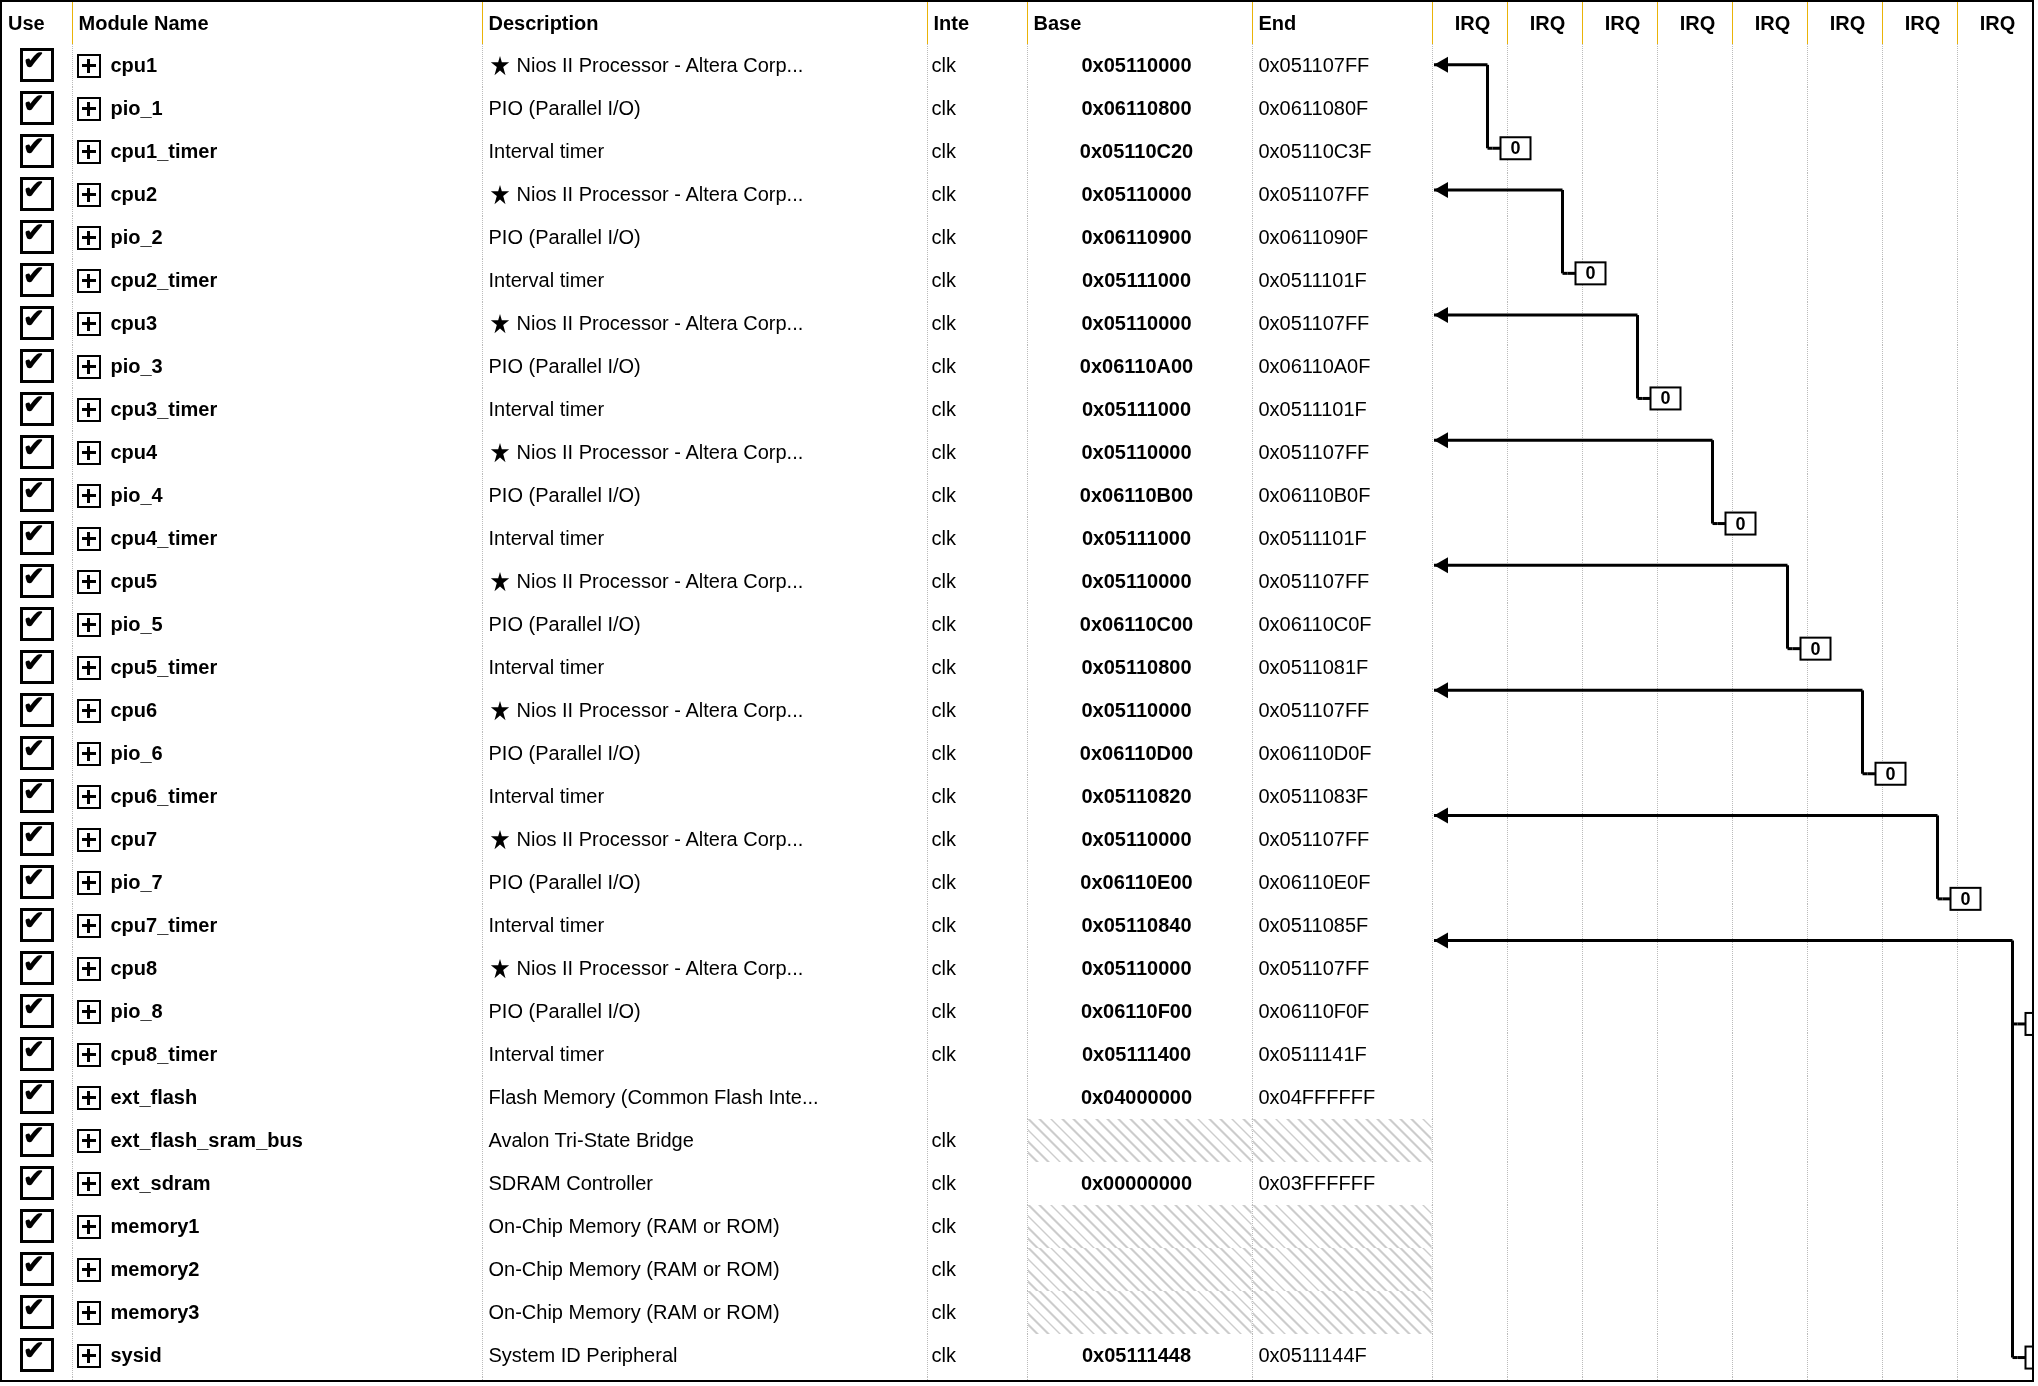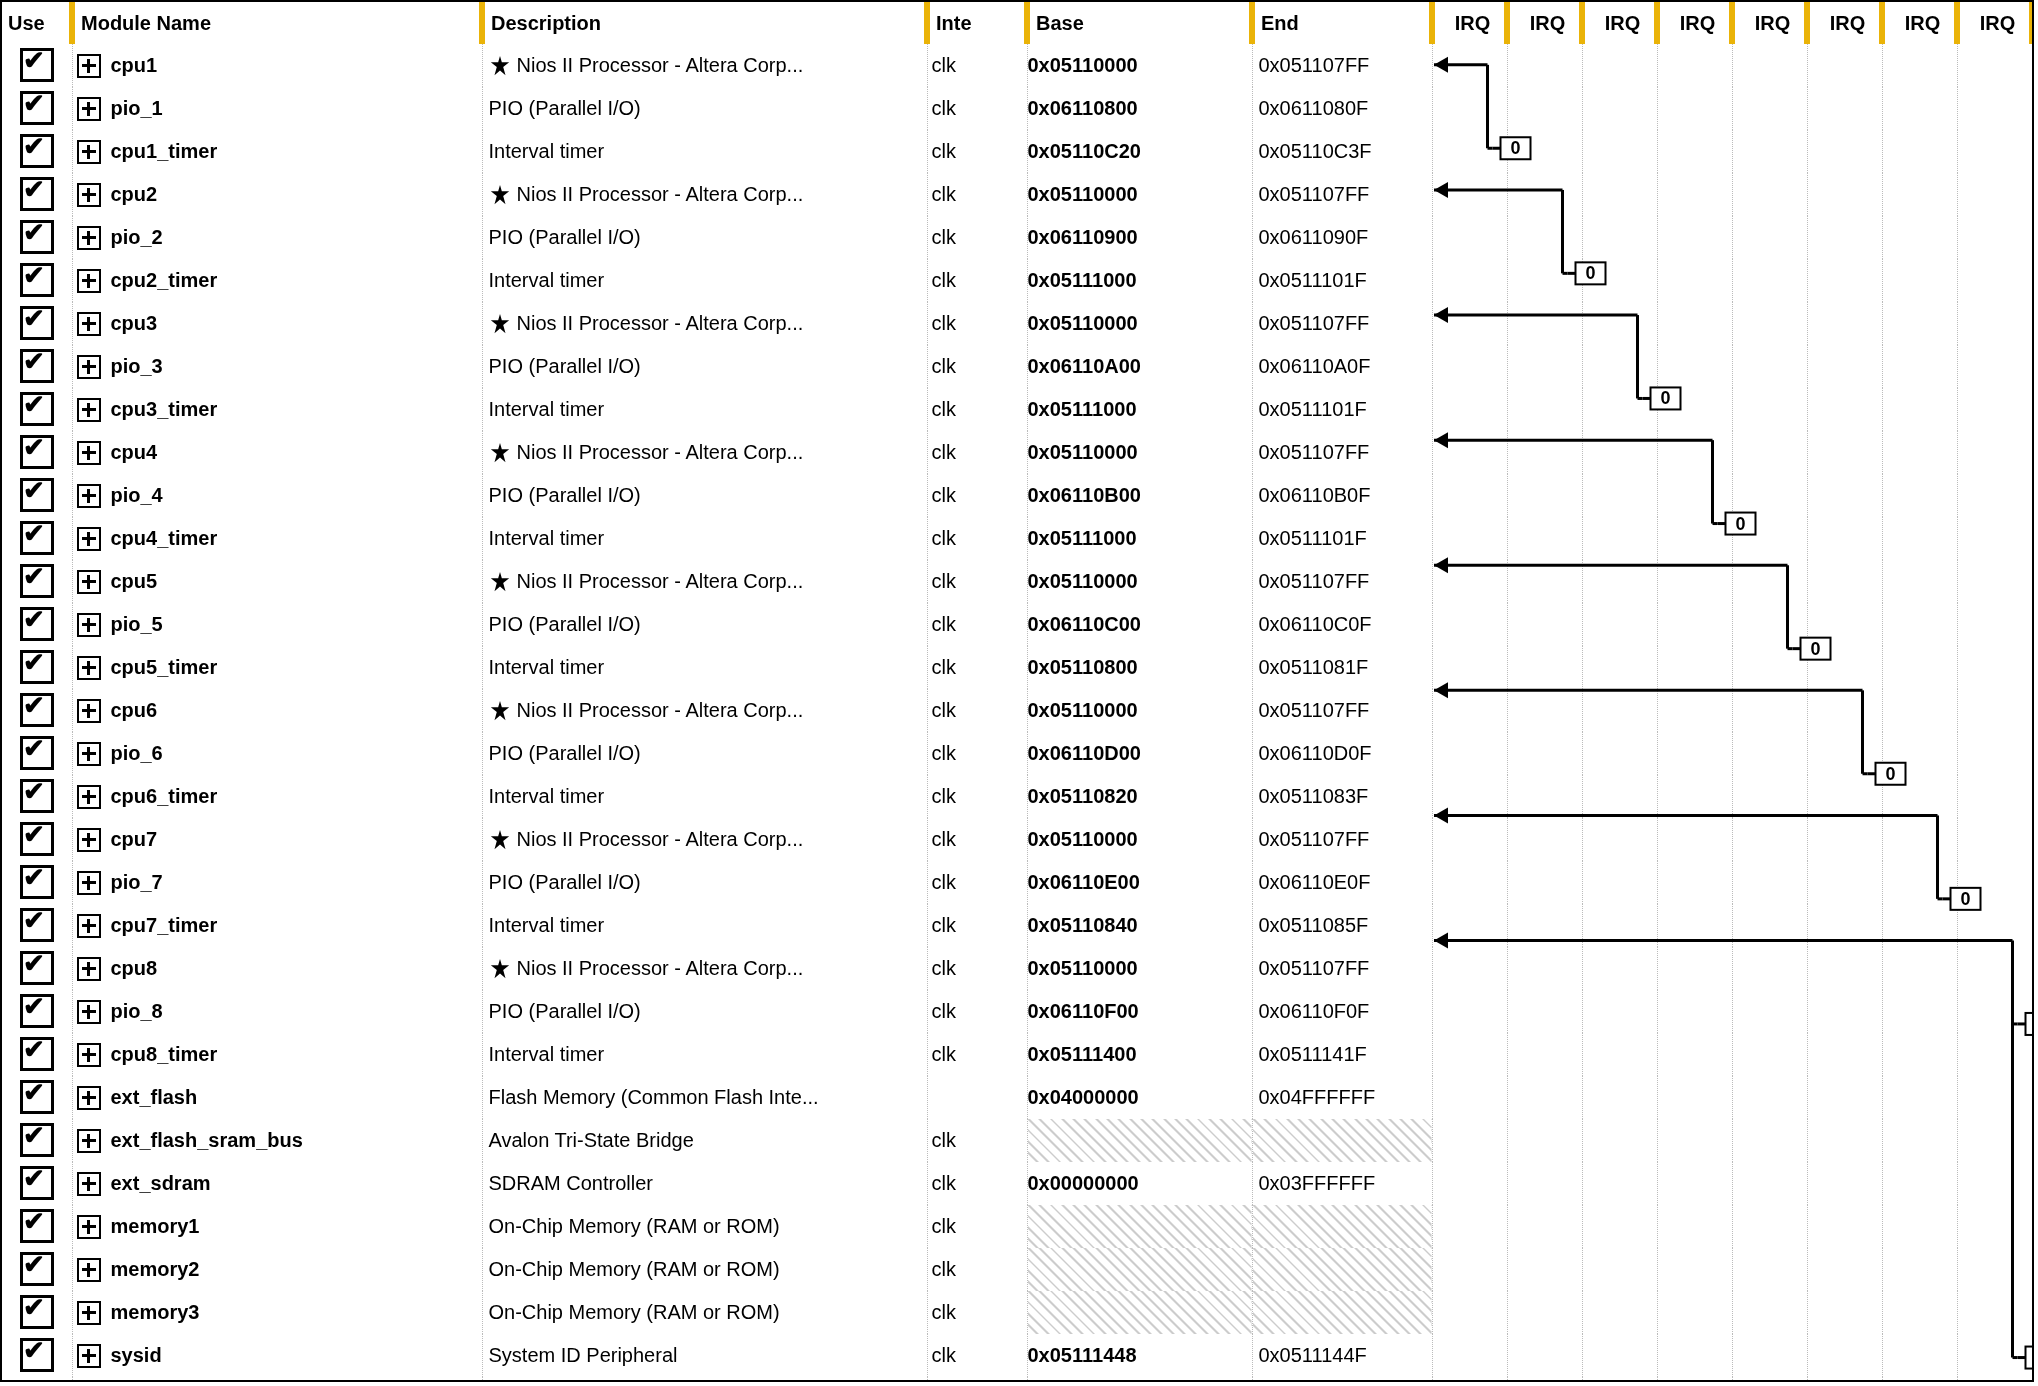--- a/index.html
+++ b/index.html
@@ -1,38 +1,38 @@
 <!DOCTYPE html>
 <html><head>
 <meta charset="utf-8">
 <style>
   html,body{margin:0;padding:0;font-family:Arial,Helvetica,sans-serif;font-size:20px;color:#000;background:#fff}
   .panel{border:2px solid #000;width:2034px;height:1382px;position:relative;box-sizing:border-box;overflow:hidden}
   table{border-collapse:collapse;table-layout:fixed;width:100%}
   th,td{padding:0;margin:0;vertical-align:middle;white-space:nowrap;overflow:hidden}
-  thead th{font-weight:bold;height:42px;text-align:left;border-right:6px solid #eab308;padding-left:6px;box-sizing:border-box}
+  thead th{font-weight:bold;height:42px;text-align:left;border-right:1px solid #eab308;padding-left:6px;box-sizing:border-box}
   tbody td{height:41.7px;border-right:1px dotted #bbb;box-sizing:border-box}
   .col-use{width:70px}
   .col-name{width:410px}
   .col-desc{width:445px}
   .col-clock{width:100px}
   .col-base{width:225px}
   .col-end{width:180px}
   .col-irq{width:75px}
   .chk{display:inline-block;width:28px;height:28px;border:3px solid #000;margin:4px 0 0 18px;position:relative}
   .chk.checked::after{content:"✔";position:absolute;left:0;top:-6px;font-size:26px;font-weight:900;color:#000}
   .expand{display:inline-block;width:20px;height:20px;border:2px solid #000;margin:0 10px 0 4px;position:relative;vertical-align:middle}
   .expand::before{content:"";position:absolute;left:3px;right:3px;top:8px;border-top:3px solid #000}
   .expand::after{content:"";position:absolute;top:3px;bottom:3px;left:8px;border-left:3px solid #000}
   .modname{font-weight:700;vertical-align:middle}
   .star{display:inline-block;width:22px;height:22px;margin-right:6px;vertical-align:middle}
   .star svg{display:block}
   .desc{padding-left:6px}
   .clock{font-weight:400;padding-left:4px}
-  .base-cell{text-align:left;padding-right:6px;font-weight:900}
+  .base-cell{text-align:center;padding-right:6px;font-weight:900}
   .end-cell{padding-left:6px}
   .hatch{background:repeating-linear-gradient(45deg,#fff 0 6px,#ccc 6px 8px)}
   .irq-area{position:absolute;top:42px;left:1430px;right:0;bottom:0;z-index:3}
   .irq-area svg{position:absolute;left:0;top:0}
   thead .irq-head{font-weight:900;text-align:center;padding-left:6px}
 </style>
 </head>
 <body>
 
 <div class="panel">

